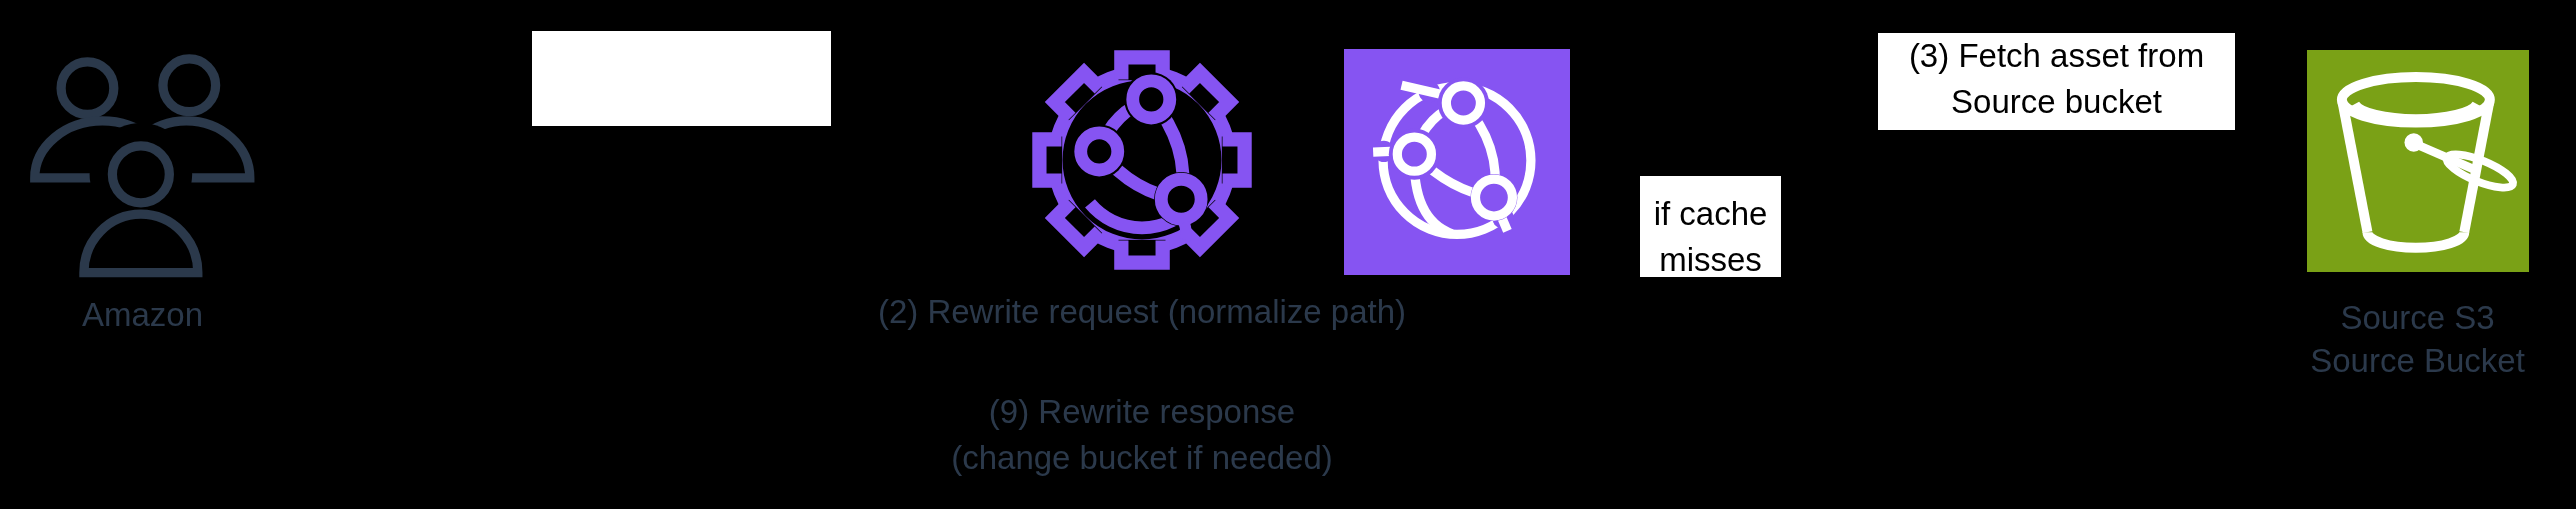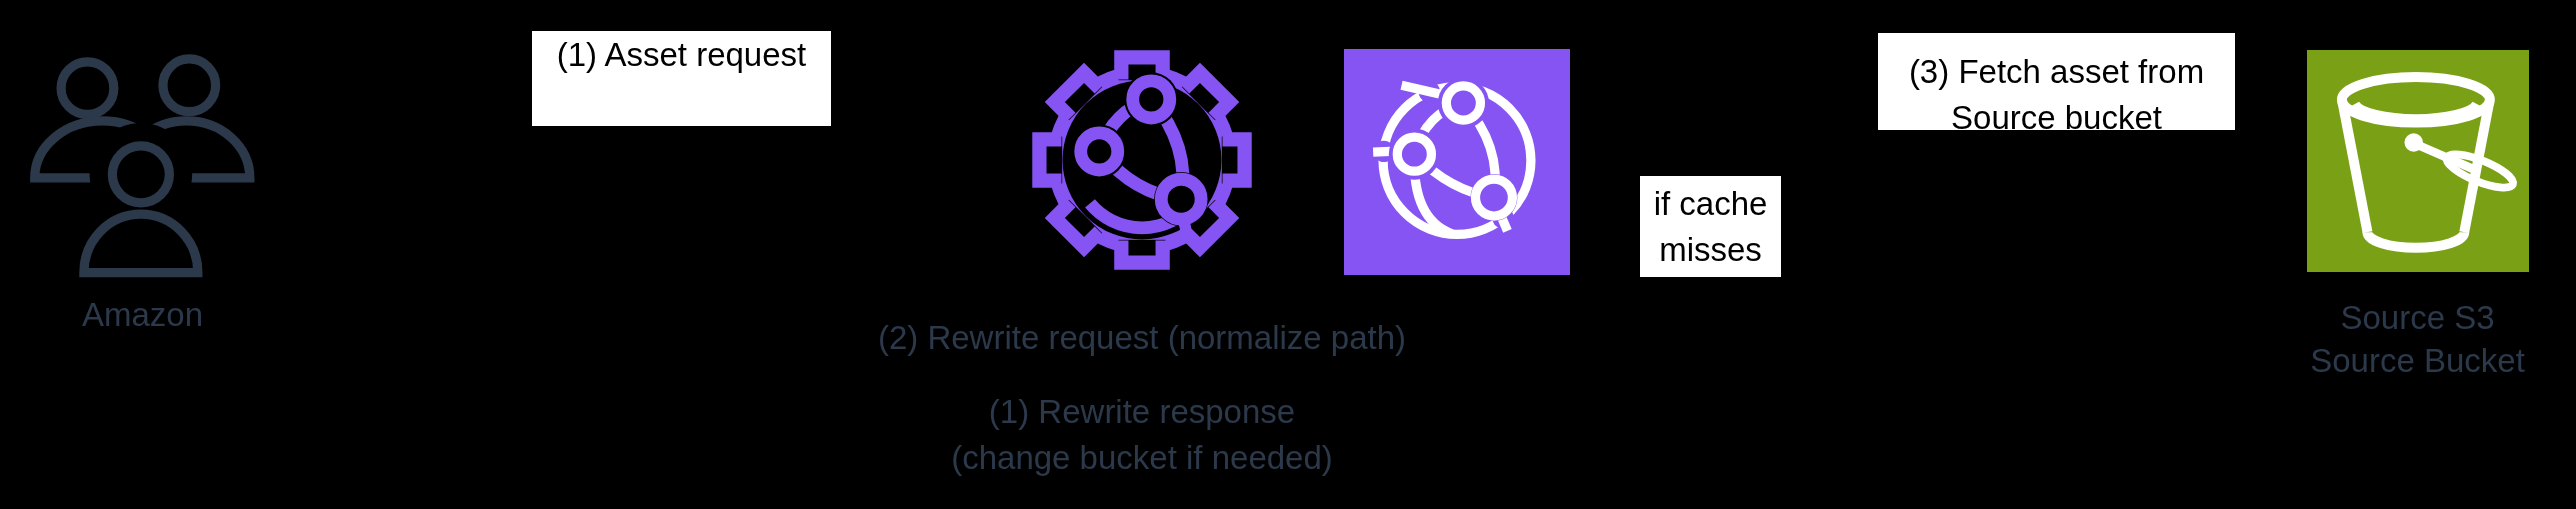--- a/index.html
+++ b/index.html
@@ -63,21 +63,20 @@
     <path d="M 37 330 A 120 105 0 0 1 277 330 Z" class="fbg"></path>
     <g class="sd" stroke-width="13">
       <circle cx="157" cy="183" r="40"></circle>
       <path d="M 77 321 A 80 82 0 0 1 237 321 Z"></path>
     </g>
   </svg>
 
   <div class="caption" style="left:28.5px;top:293px;width:228px">Amazon</div>
 
   <div class="white-label" style="left:532px;top:31px;width:299px;height:95px;padding-top:1.4px">
-    <span class="line">(1) Asset request</span>
   </div>
 
   <svg class="abs" style="left:1028px;top:46px" width="228" height="228" viewBox="0 0 320 320">
     <circle cx="160" cy="160" r="122" class="sp" stroke-width="21"></circle>
     <g>
       <g transform="rotate(0 160 160)">
         <rect x="127" y="0" width="66" height="48" class="fbg"></rect>
         <path d="M 131 47 L 131 16 L 189 16 L 189 47" class="sp" stroke-width="20"></path>
       </g>
       <g transform="rotate(45 160 160)">
@@ -144,26 +143,26 @@
     <circle cx="168" cy="76" r="36" class="fpurple"></circle>
     <circle cx="99" cy="148" r="36" class="fpurple"></circle>
     <circle cx="211" cy="209" r="33" class="fpurple"></circle>
     <g class="sw" stroke-width="13">
       <circle cx="168" cy="76" r="24"></circle>
       <circle cx="99" cy="148" r="24"></circle>
       <circle cx="211" cy="209" r="26"></circle>
     </g>
   </svg>
 
-  <div class="white-label" style="left:1640px;top:176px;width:141px;height:101px;padding-top:5px">
+  <div class="white-label" style="left:1640px;top:176px;width:141px;height:101px;padding-top:15px">
     <span class="line">if cache</span>
     <span class="line">misses</span>
   </div>
 
-  <div class="white-label" style="left:1878px;top:33px;width:357px;height:97px;padding-top:16px">
+  <div class="white-label" style="left:1878px;top:33px;width:357px;height:97px;padding-top:0">
     <span class="line">(3) Fetch asset from</span>
     <span class="line">Source bucket</span>
   </div>
 
   <svg class="abs" style="left:2307px;top:50px" width="222" height="222" viewBox="0 0 312 312">
     <rect width="312" height="312" class="fgreen"></rect>
     <g class="sw" stroke-width="14">
       <ellipse cx="153" cy="70" rx="104" ry="32"></ellipse>
       <path d="M 67 76 A 87 25 0 0 0 239 76"></path>
       <path d="M 50 74 L 85 256"></path>
@@ -173,21 +172,21 @@
     <circle cx="150" cy="130" r="13" fill="#FFFFFF"></circle>
     <path d="M 157 134 L 240 170" class="sw" stroke-width="12"></path>
     <ellipse cx="243" cy="170" rx="50" ry="15" class="sw" stroke-width="11" transform="rotate(22 243 170)"></ellipse>
   </svg>
 
   <div class="caption" style="left:2303px;top:296px;width:229px;line-height:43px">
     <span class="line">Source S3</span>
     <span class="line">Source Bucket</span>
   </div>
 
-  <div class="caption" style="left:786px;top:316px;width:712px">(2) Rewrite request (normalize path)</div>
+  <div class="caption" style="left:786px;top:290px;width:712px">(2) Rewrite request (normalize path)</div>
 
   <div class="caption" style="left:786px;top:389px;width:712px;line-height:46px">
-    <span class="line">(1) Rewrite response</span>
+    <span class="line">(9) Rewrite response</span>
     <span class="line">(change bucket if needed)</span>
   </div>
 
 </div>
 
 
 </body></html>

